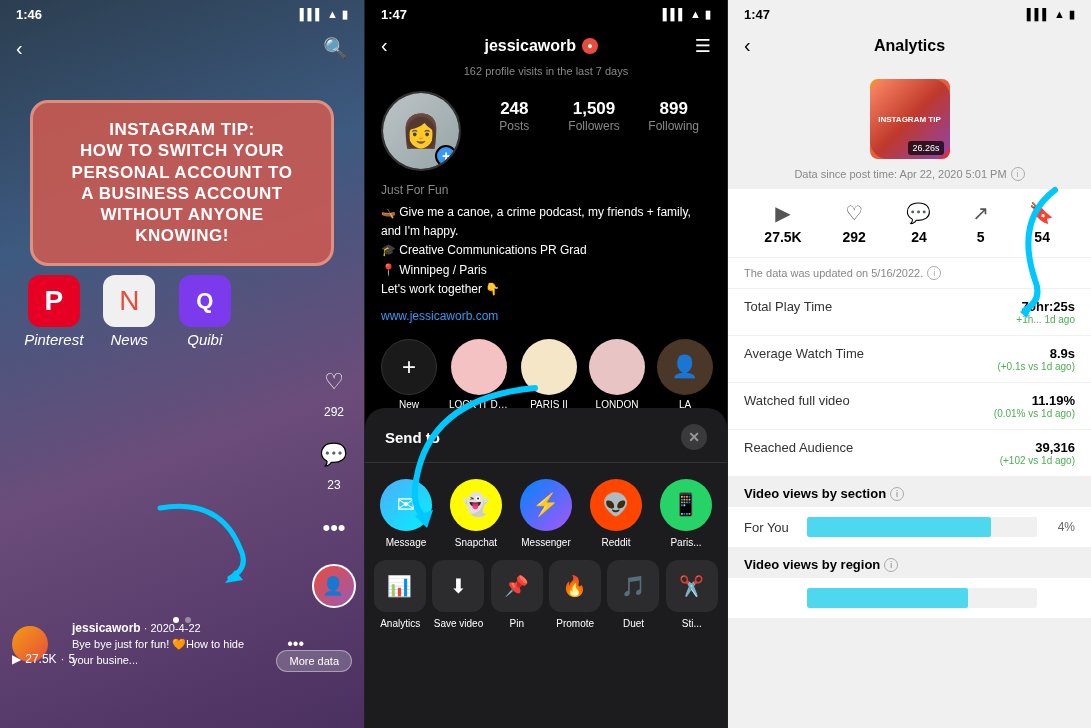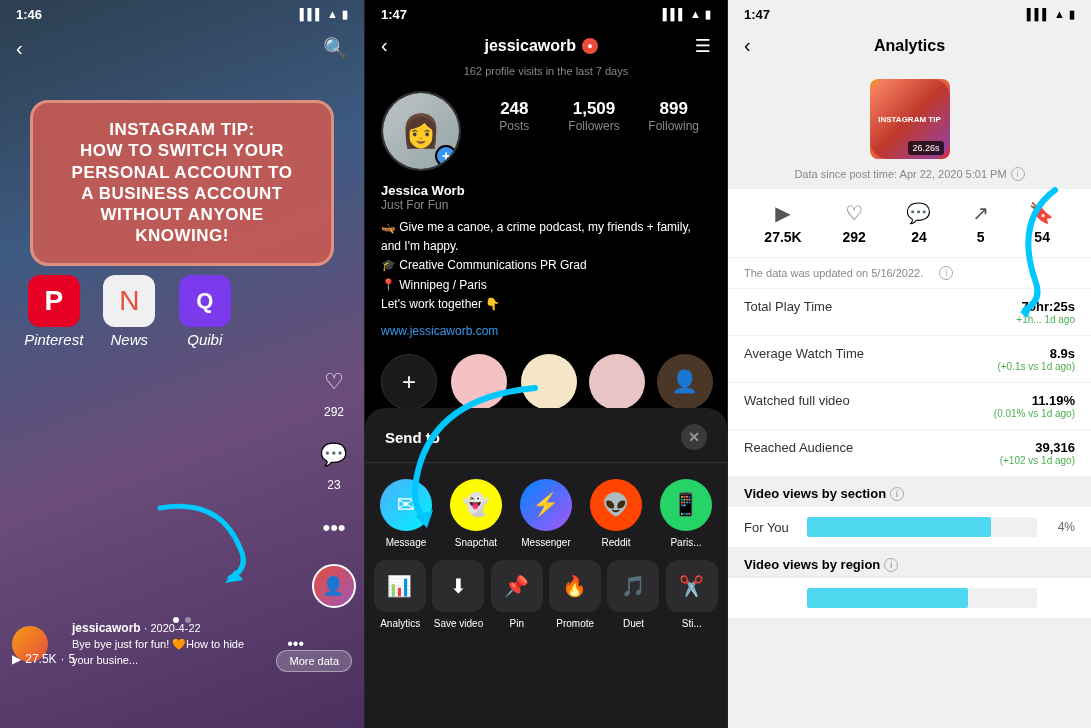--- a/index.html
+++ b/index.html
@@ -744,21 +744,21 @@
       font-weight: 600;
       color: #000;
     }
 
     .updated-text {
       font-size: 11px;
       color: #888;
       padding: 8px 16px;
       display: flex;
       align-items: center;
-      gap: 16px;
+      gap: 4px;
       background: white;
     }
 
     .analytics-stat-row {
       background: white;
       padding: 10px 16px;
       border-top: 1px solid #f0f0f0;
       display: flex;
       align-items: flex-start;
       justify-content: space-between;
@@ -993,21 +993,20 @@
         <span class="ig-stat-label">Followers</span>
       </div>
       <div class="ig-stat">
         <span class="ig-stat-num">899</span>
         <span class="ig-stat-label">Following</span>
       </div>
     </div>
   </div>
 
   <div class="ig-name-section">
-    <div class="ig-display-name">Jessica Worb</div>
     <div class="ig-category">Just For Fun</div>
   </div>
 
   <div class="ig-bio">
     <div class="ig-bio-line">🛶 Give me a canoe, a crime podcast, my friends + family, and I'm happy.</div>
     <div class="ig-bio-line">🎓 Creative Communications PR Grad</div>
     <div class="ig-bio-line">📍 Winnipeg / Paris</div>
     <div class="ig-bio-line">Let's work together 👇</div>
   </div>
 

